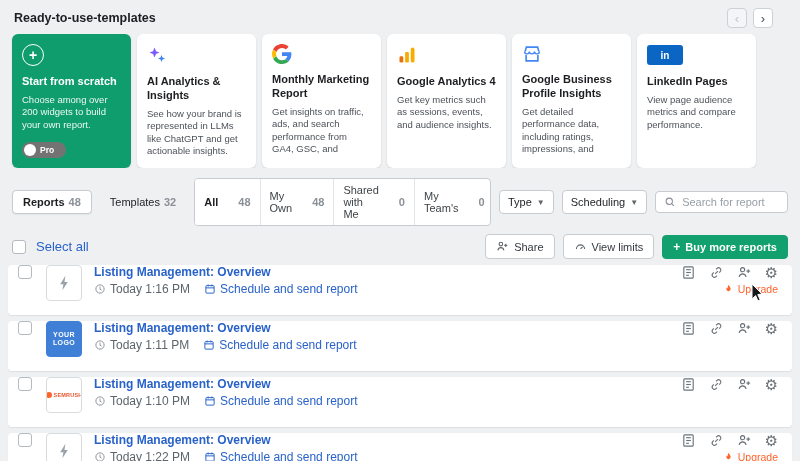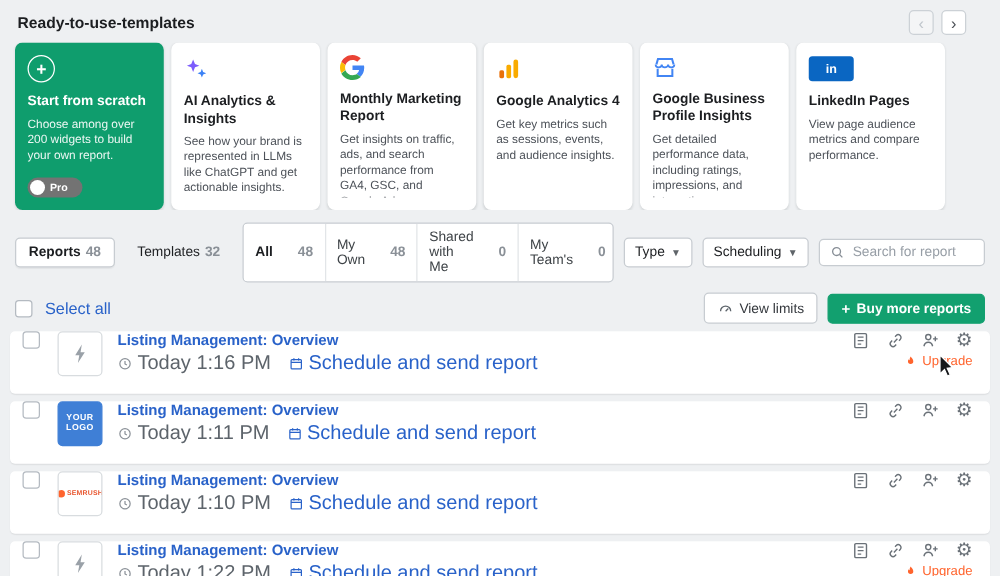--- a/index.html
+++ b/index.html
@@ -51,21 +51,21 @@
 
 .rows{padding:0 8px}
 .rrow{height:50px;background:#fff;border-radius:4px;box-shadow:0 1px 1px rgba(25,30,36,.08);margin-bottom:6px;display:flex;align-items:flex-start;padding:0 14px 0 10px}
 .thumb{width:36px;height:36px;border:1px solid #d8dcdf;border-radius:4px;background:#fff;display:flex;align-items:center;justify-content:center;margin:0 12px 0 14px;flex:none;overflow:hidden}
 .thumb.blue{background:#3f7fd6;border-color:#3f7fd6;flex-direction:column;color:#fff;font-weight:700;font-size:7px;letter-spacing:.4px;line-height:1.2;text-align:center}
 .sem{display:flex;align-items:center;gap:2px}
 .semdot{width:6px;height:6px;background:#ff642d;border-radius:50%;flex:none}
 .semtxt{font-size:5.5px;font-weight:700;color:#e8552e;letter-spacing:.2px}
 .rmain{display:flex;flex-direction:column;gap:3px}
 .rtitle{font-size:12px;font-weight:700;color:#2962c9;text-decoration:none;cursor:pointer}
-.rmeta{display:flex;align-items:center;gap:14px;font-size:16px;color:#5d646b}
+.rmeta{display:flex;align-items:center;gap:14px;font-size:12px;color:#5d646b}
 .mitem{display:flex;align-items:center;gap:4px}
 .sched{color:#2962c9;cursor:pointer;text-decoration:none}
 .ractions{margin-left:auto;display:flex;flex-direction:column;align-items:flex-end;gap:3px}
 .ractions.center{flex-direction:row;align-items:center}
 .aicons{display:flex;align-items:center;gap:13px;color:#6a7178}
 .aicons span{cursor:pointer;display:flex}
 .gear{font-size:15px;line-height:1;color:#6a7178}
 .upg{display:flex;align-items:center;gap:4px;color:#ff642d;font-size:10.5px;cursor:pointer}
 .cursor{position:absolute;left:751px;top:283px;pointer-events:none}
 </style>
@@ -202,20 +202,31 @@
 
 <div class="trow">
   <div class="selall">
     <div class="cb"></div>
     <span class="selall-label">Select all</span>
   </div>
   <div class="rbtns">
     <div class="btn">
       <span>
         <svg viewBox="0 0 16 16" width="13" height="13" fill="none" stroke="#5d646b" stroke-width="1.3">
+            <circle cx="6" cy="5" r="2.2"></circle>
+            <path d="M2.3 12.8c.4-2.2 1.8-3.4 3.7-3.4s3.3 1.2 3.7 3.4"></path>
+            <line x1="12" y1="4.5" x2="12" y2="8.5"></line>
+            <line x1="10" y1="6.5" x2="14" y2="6.5"></line>
+          </svg>
+      </span>
+      <span>Share</span>
+    </div>
+    <div class="btn">
+      <span>
+        <svg viewBox="0 0 16 16" width="13" height="13" fill="none" stroke="#5d646b" stroke-width="1.3">
             <path d="M3 11a5 5 0 0 1 10 0"></path>
             <line x1="8" y1="11" x2="10.6" y2="8.4"></line>
           </svg>
       </span>
       <span>View limits</span>
     </div>
     <div class="btn green">
       <span class="plus">+</span>
       <span>Buy more reports</span>
     </div>

